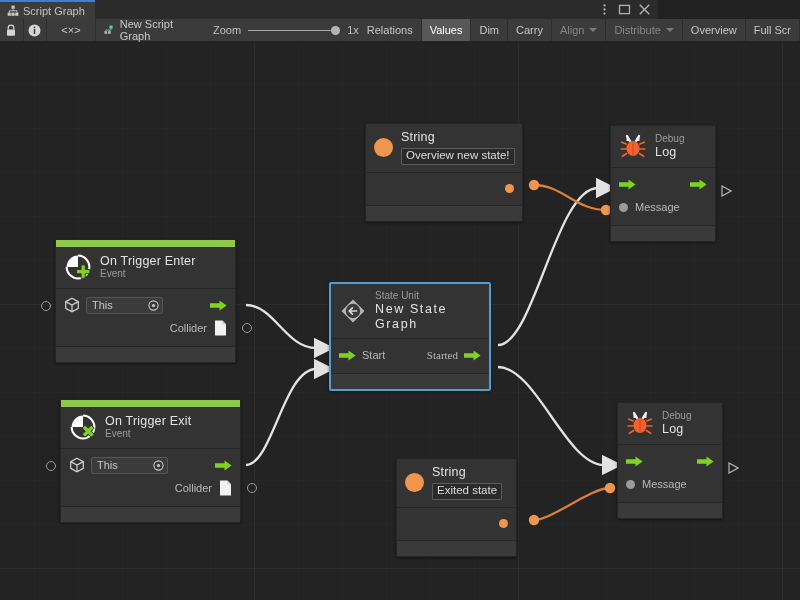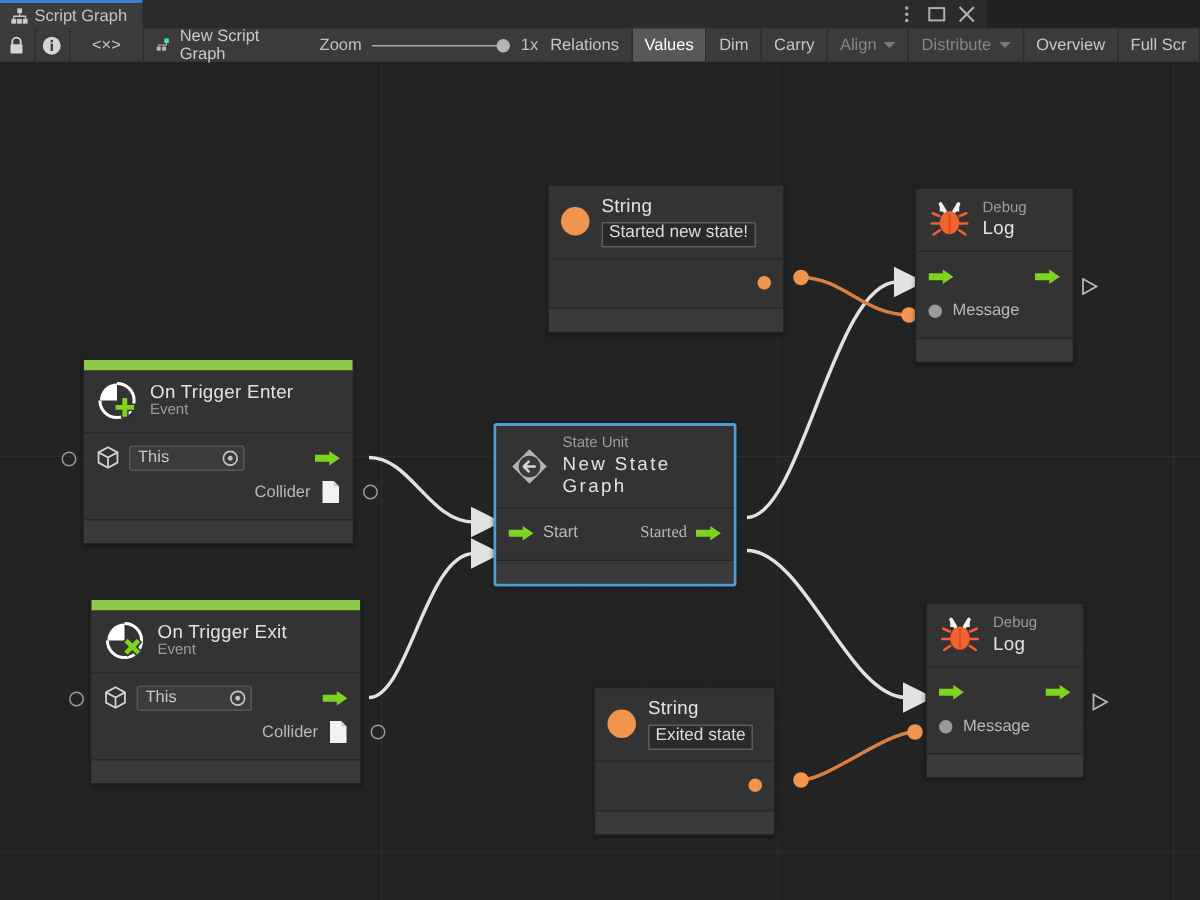--- a/index.html
+++ b/index.html
@@ -263,21 +263,21 @@
       <path d="M534,477 C552,477 590,445 610,445" fill="none" stroke="#d9803e" stroke-width="2.3"></path>
       <circle cx="534" cy="477" r="5.2" fill="#f0954e"></circle>
       <circle cx="610" cy="445" r="5.2" fill="#f0954e"></circle>
     </svg>
 
     <div class="node" style="left:365px; top:80px; width:158px;">
       <div class="node-head">
         <div class="orange-big"></div>
         <div class="node-head-text">
           <span class="node-title">String</span>
-          <span class="textfield" style="margin-top:3px;">Started new state!</span>
+          <span class="textfield" style="margin-top:3px;">Overview new state!</span>
         </div>
       </div>
       <div class="node-body" style="height:32px; position:relative;">
         <div class="orange-dot" style="position:absolute; right:8px; top:11px;"></div>
       </div>
       <div class="node-foot"></div>
     </div>
 
     <div class="node" style="left:610px; top:82px; width:106px;">
       <div class="node-head">

